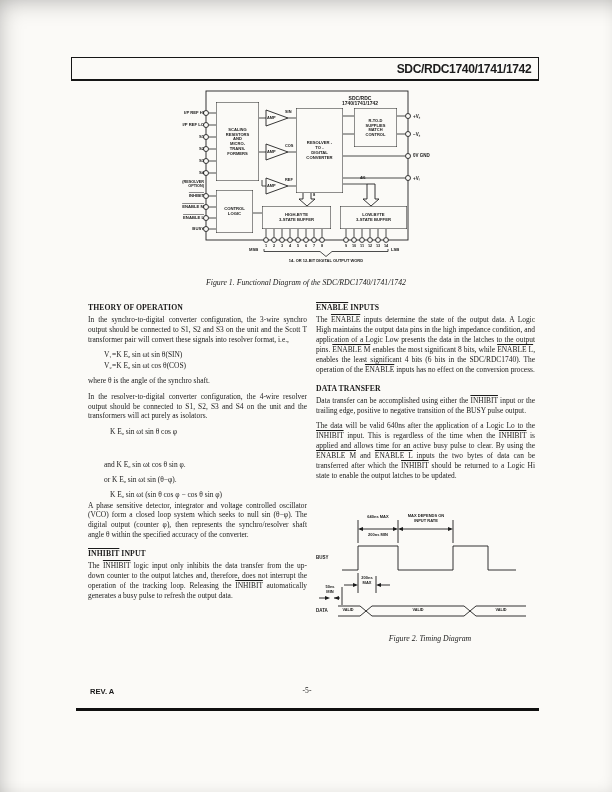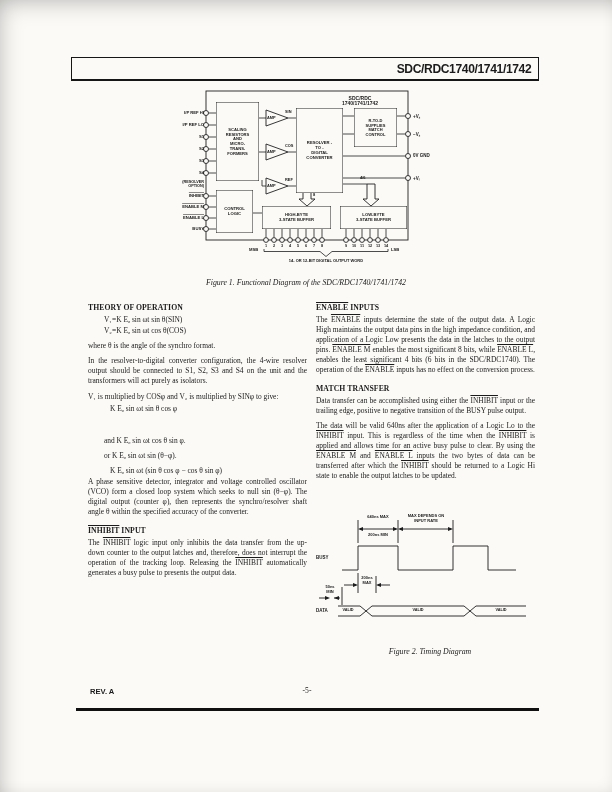--- a/index.html
+++ b/index.html
@@ -231,38 +231,38 @@
       <div class="lbl" style="left:166px;top:318px;font-size:8.4px;">MSB</div>
       <div class="lbl" style="left:450px;top:318px;font-size:8.4px;">LSB</div>
       <div class="lbl" style="left:170px;top:342px;width:300px;text-align:center;font-size:8px;">14- OR 12-BIT DIGITAL OUTPUT WORD</div>
     </div>
   </div>
 
   <div class="cap" style="left:116px;top:278px;width:380px;text-align:center;">Figure 1. Functional Diagram of the SDC/RDC1740/1741/1742</div>
 
   <div class="col col-l">
     <h3>THEORY OF OPERATION</h3>
+    <p>In the synchro-to-digital converter configuration, the 3-wire synchro output should be connected to S1, S2 and S3 on the unit and the Scott T transformer pair will convert these signals into resolver format, i.e.,</p>
     <div class="eq"><span>V₁=K Eₒ sin ωt sin θ</span><span class="tag">(SIN)</span></div>
     <div class="eq" style="margin-bottom:5px;"><span>V₂=K Eₒ sin ωt cos θ</span><span class="tag">(COS)</span></div>
-    <p>where θ is the angle of the synchro format.</p>
+    <p>where θ is the angle of the synchro shaft.</p>
     <p>In the resolver-to-digital converter configuration, the 4-wire resolver output should be connected to S1, S2, S3 and S4 on the unit and the transformers will act purely as isolators.</p>
-    <p style="margin-bottom:2px;">V₁ is multiplied by COSφ and V₂ is multiplied by SINφ to give:</p>
     <div class="eq eqi2">K Eₒ sin ωt sin θ cos φ</div>
     <div class="eq" style="margin-bottom:5px;margin-top:23px;">and K Eₒ sin ωt cos θ sin φ.</div>
     <div class="eq" style="margin-bottom:5px;">or  K Eₒ sin ωt sin (θ−φ).</div>
     <div class="eq eqi2">K Eₒ sin ωt (sin θ cos φ − cos θ sin φ)</div>
     <p>A phase sensitive detector, integrator and voltage controlled oscillator (VCO) form a closed loop system which seeks to null sin (θ−φ). The digital output (counter φ), then represents the synchro/resolver shaft angle θ within the specified accuracy of the converter.</p>
     <h3 class="sp"><span class="ov">INHIBIT</span><span> INPUT</span></h3>
-    <p><span>The </span><span class="ov">INHIBIT</span><span> logic input only inhibits the data transfer from the up-down counter to the output latches and, therefore, does not interrupt the operation of the tracking loop. Releasing the </span><span class="ov">INHIBIT</span><span> automatically generates a busy pulse to presents the output data.</span></p>
+    <p><span>The </span><span class="ov">INHIBIT</span><span> logic input only inhibits the data transfer from the up-down counter to the output latches and, therefore, does not interrupt the operation of the tracking loop. Releasing the </span><span class="ov">INHIBIT</span><span> automatically generates a busy pulse to refresh the output data.</span></p>
   </div>
 
   <div class="col col-r">
     <h3><span class="ov">ENABLE</span><span> INPUTS</span></h3>
     <p><span>The </span><span class="ov">ENABLE</span><span> inputs determine the state of the output data. A Logic High maintains the output data pins in the high impedance condition, and application of a Logic Low presents the data in the latches to the output pins. </span><span class="ov">ENABLE M</span><span> enables the most significant 8 bits, while </span><span class="ov">ENABLE L</span><span>, enables the least significant 4 bits (6 bits in the SDC/RDC1740). The operation of the </span><span class="ov">ENABLE</span><span> inputs has no effect on the conversion process.</span></p>
-    <h3 class="sp">MATCH TRANSFER</h3>
+    <h3 class="sp">DATA TRANSFER</h3>
     <p><span>Data transfer can be accomplished using either the </span><span class="ov">INHIBIT</span><span> input or the trailing edge, positive to negative transition of the BUSY pulse output.</span></p>
     <p><span>The data will be valid 640ns after the application of a Logic Lo to the </span><span class="ov">INHIBIT</span><span> input. This is regardless of the time when the </span><span class="ov">INHIBIT</span><span> is applied and allows time for an active busy pulse to clear. By using the </span><span class="ov">ENABLE M</span><span> and </span><span class="ov">ENABLE L</span><span> inputs the two bytes of data can be transferred after which the </span><span class="ov">INHIBIT</span><span> should be returned to a Logic Hi state to enable the output latches to be updated.</span></p>
   </div>
 
   <div class="fig2">
     <div class="fig2-in">
       <svg width="456" height="252" viewBox="0 0 456 252">
         <g stroke="#1c1c1c" stroke-width="1.8" fill="none">
 
           <line x1="84" y1="12" x2="84" y2="58"></line>
@@ -307,19 +307,19 @@
 MAX</div>
       <div class="f2lbl" style="left:10px;top:142px;width:36px;">50ns
 MIN</div>
       <div class="f2lbl" style="left:0px;top:188px;width:40px;text-align:left;font-size:9px;">DATA</div>
       <div class="f2lbl" style="left:44px;top:188px;width:40px;font-size:7.6px;">VALID</div>
       <div class="f2lbl" style="left:174px;top:188px;width:60px;font-size:7.6px;">VALID</div>
       <div class="f2lbl" style="left:340px;top:188px;width:60px;font-size:7.6px;">VALID</div>
     </div>
   </div>
 
-  <div class="cap" style="left:316px;top:647px;width:228px;">Figure 2. Timing Diagram</div>
+  <div class="cap" style="left:316px;top:634px;width:228px;">Figure 2. Timing Diagram</div>
 
   <div class="rev">REV. A</div>
   <div class="pageno">-5-</div>
   <div class="botline"></div>
 
 </div>
 
 </body></html>

